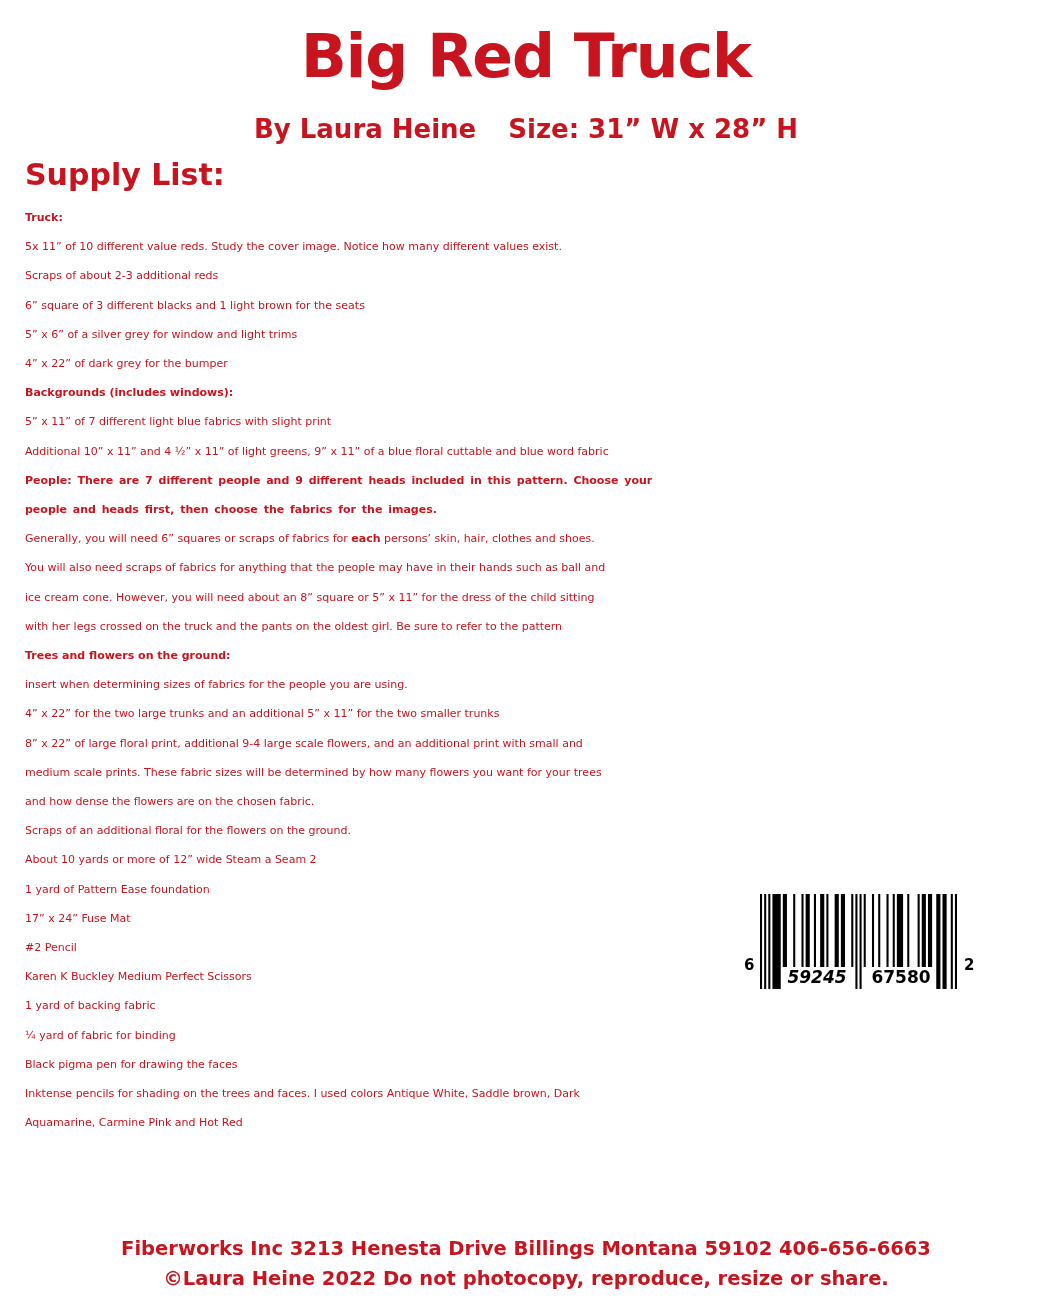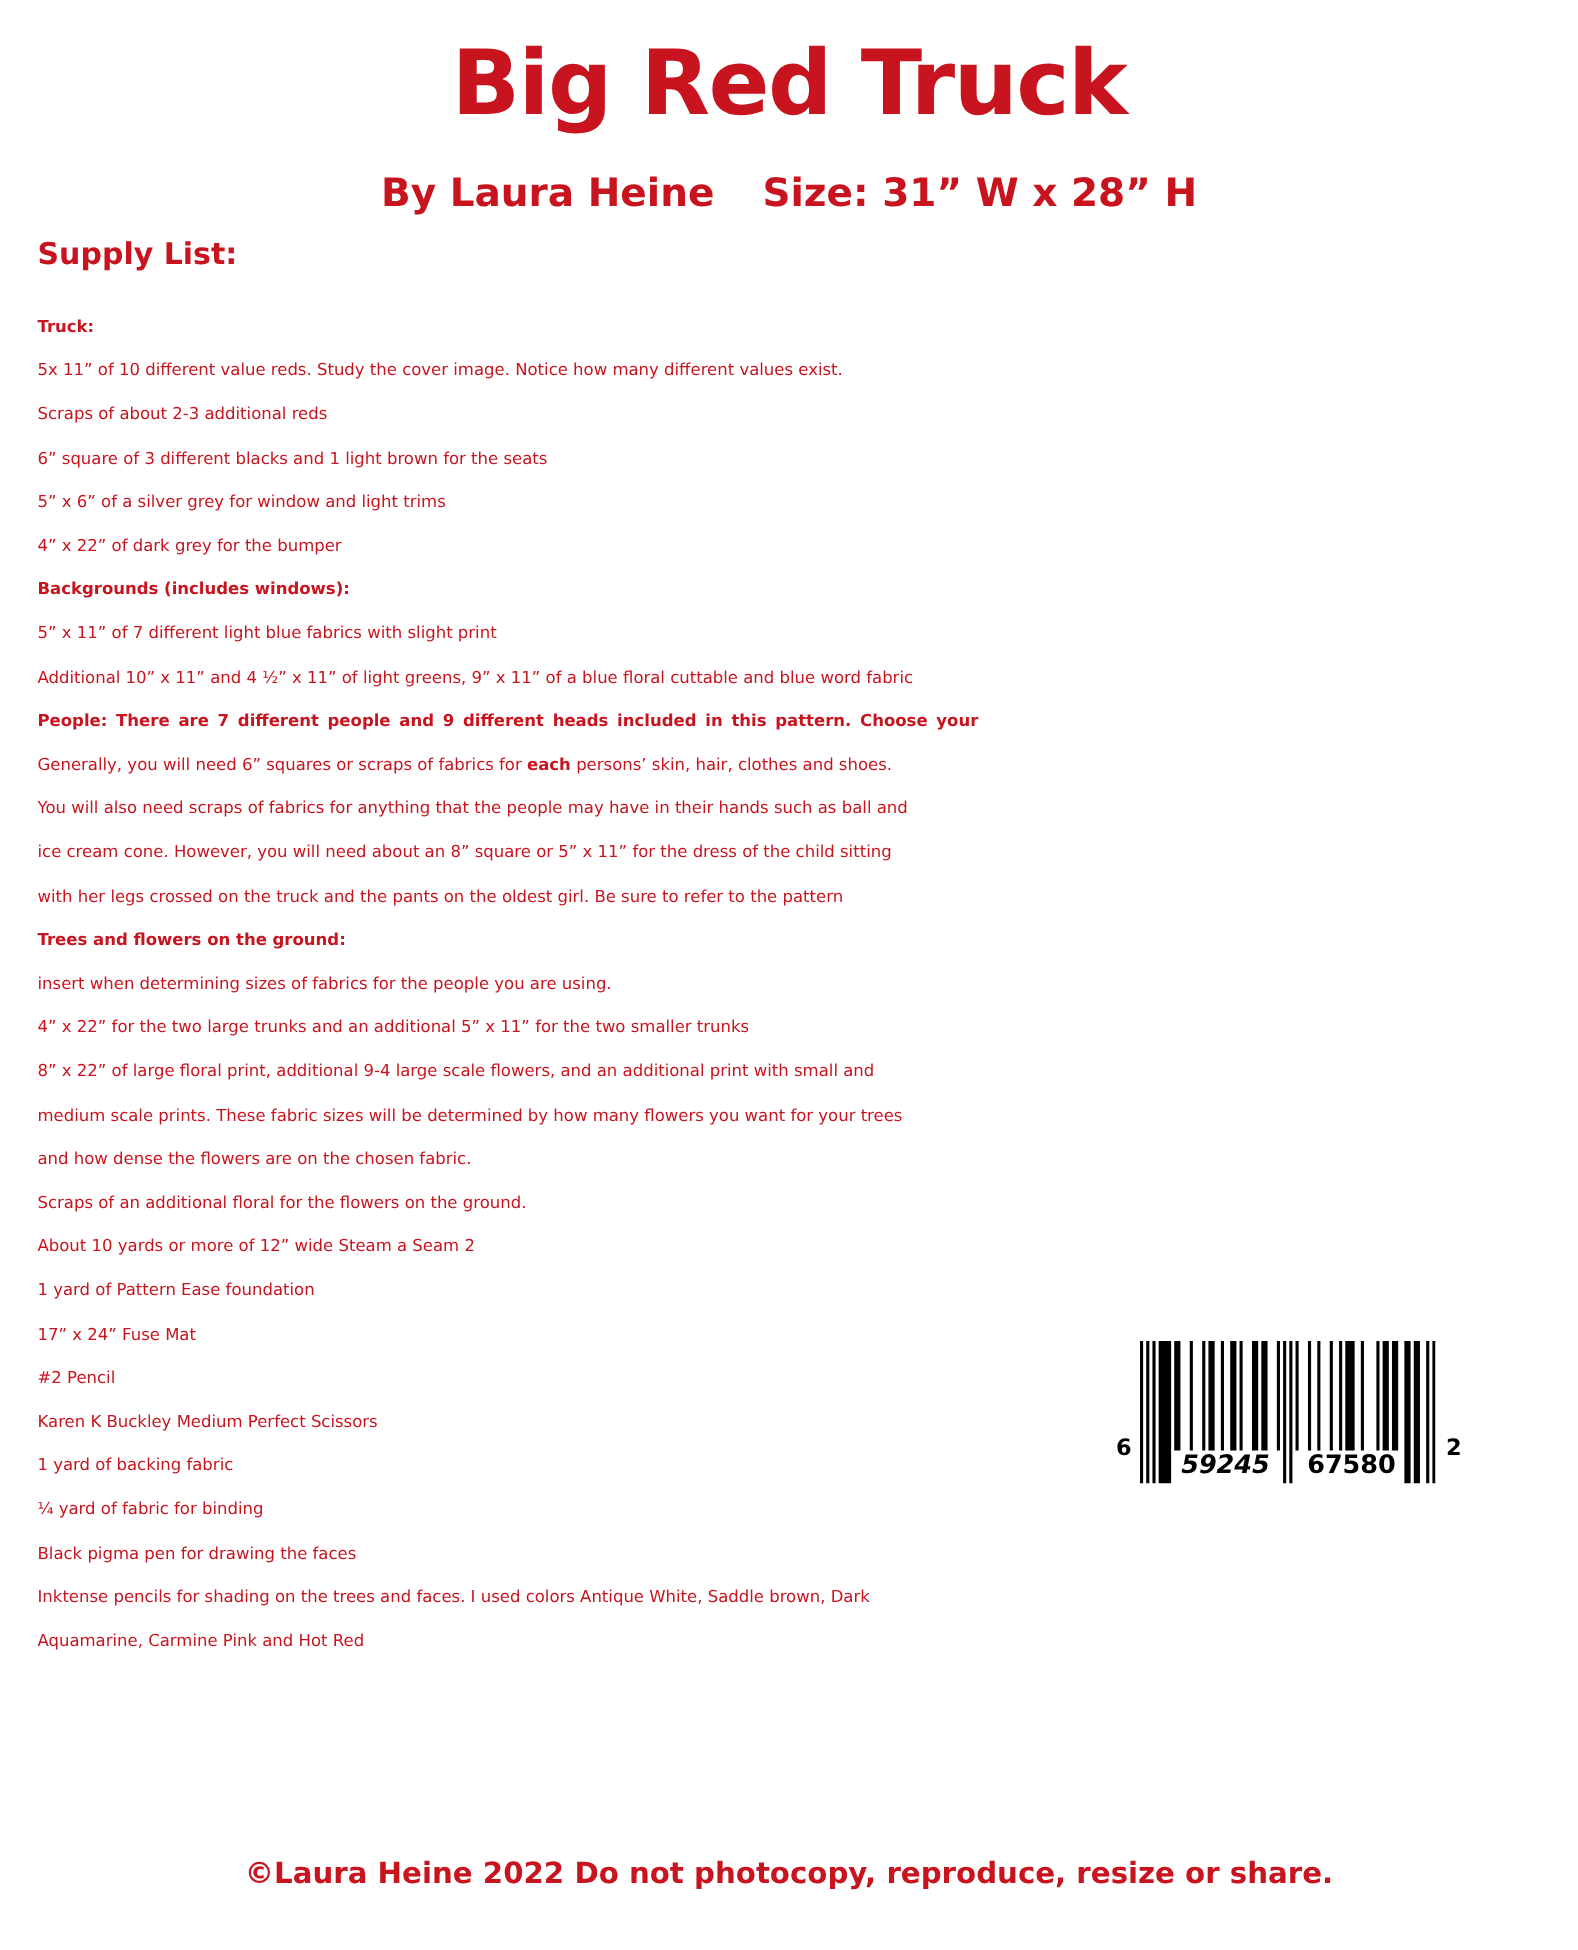--- a/index.html
+++ b/index.html
@@ -12,21 +12,21 @@
     position:absolute; top:22px; left:0; width:100%; text-align:center;
     font-size:60px; font-weight:700; letter-spacing:-1px; line-height:1.15;
   }
   .subtitle {
     position:absolute; top:114px; left:0; width:100%; text-align:center;
     font-size:26px; font-weight:700;
   }
   .subtitle .gap { display:inline-block; width:32px; }
   .supply-heading {
     position:absolute; top:157px; left:25px;
-    font-size:20px; font-weight:700;
+    font-size:30px; font-weight:700;
   }
   .body {
     position:absolute; top:203px; left:25px; width:990px;
     font-size:11px; line-height:29.2px;
   }
   .line { white-space:nowrap; }
   .line .b { font-weight:700; }
   .line.wide { word-spacing:2px; }
   .barcode { position:absolute; left:744px; top:894px; width:245px; height:97px; color:var(--bar); }
   .barcode svg { position:absolute; left:16px; top:0; display:block; }
@@ -55,20 +55,21 @@
       <div class="line"><span class="b">Truck:</span></div>
       <div class="line"><span>5x 11” of 10 different value reds. Study the cover image. Notice how many different values exist.</span></div>
       <div class="line"><span>Scraps of about 2-3 additional reds</span></div>
       <div class="line"><span>6” square of 3 different blacks and 1 light brown for the seats</span></div>
       <div class="line"><span>5” x 6” of a silver grey for window and light trims</span></div>
       <div class="line"><span>4” x 22” of dark grey for the bumper</span></div>
       <div class="line"><span class="b">Backgrounds (includes windows):</span></div>
       <div class="line"><span>5” x 11” of 7 different light blue fabrics with slight print</span></div>
       <div class="line"><span>Additional 10” x 11” and 4 ½” x 11” of light greens, 9” x 11” of a blue floral cuttable and blue word fabric</span></div>
       <div class="line wide"><span class="b">People: There are 7 different people and 9 different heads included in this pattern. Choose your</span></div>
+      <div class="line wide"><span class="b">people and heads first, then choose the fabrics for the images.</span></div>
       <div class="line"><span>Generally, you will need 6” squares or scraps of fabrics for </span><span class="b">each</span><span> persons’ skin, hair, clothes and shoes.</span></div>
       <div class="line"><span>You will also need scraps of fabrics for anything that the people may have in their hands such as ball and</span></div>
       <div class="line"><span>ice cream cone. However, you will need about an 8” square or 5” x 11” for the dress of the child sitting</span></div>
       <div class="line"><span>with her legs crossed on the truck and the pants on the oldest girl. Be sure to refer to the pattern</span></div>
       <div class="line"><span class="b">Trees and flowers on the ground:</span></div>
       <div class="line"><span>insert when determining sizes of fabrics for the people you are using.</span></div>
       <div class="line"><span>4” x 22” for the two large trunks and an additional 5” x 11” for the two smaller trunks</span></div>
       <div class="line"><span>8” x 22” of large floral print, additional 9-4 large scale flowers, and an additional print with small and</span></div>
       <div class="line"><span>medium scale prints. These fabric sizes will be determined by how many flowers you want for your trees</span></div>
       <div class="line"><span>and how dense the flowers are on the chosen fabric.</span></div>
@@ -118,16 +119,17 @@
         <rect x="88" y="0" width="2" height="95" fill="#000000"></rect>
         <rect x="92" y="0" width="1" height="95" fill="#000000"></rect>
         <rect x="94" y="0" width="1" height="95" fill="#000000"></rect>
       </svg>
     <span class="bc-num bc-g1">59245</span>
     <span class="bc-num bc-g2">67580</span>
     <span class="bc-num bc-right">2</span>
   </div>
 
   <div class="footer">
+    <div>Fiberworks Inc 3213 Henesta Drive Billings Montana 59102 406-656-6663</div>
     <div>©Laura Heine 2022 Do not photocopy, reproduce, resize or share.</div>
   </div>
 
 </div>
 
 </body></html>

